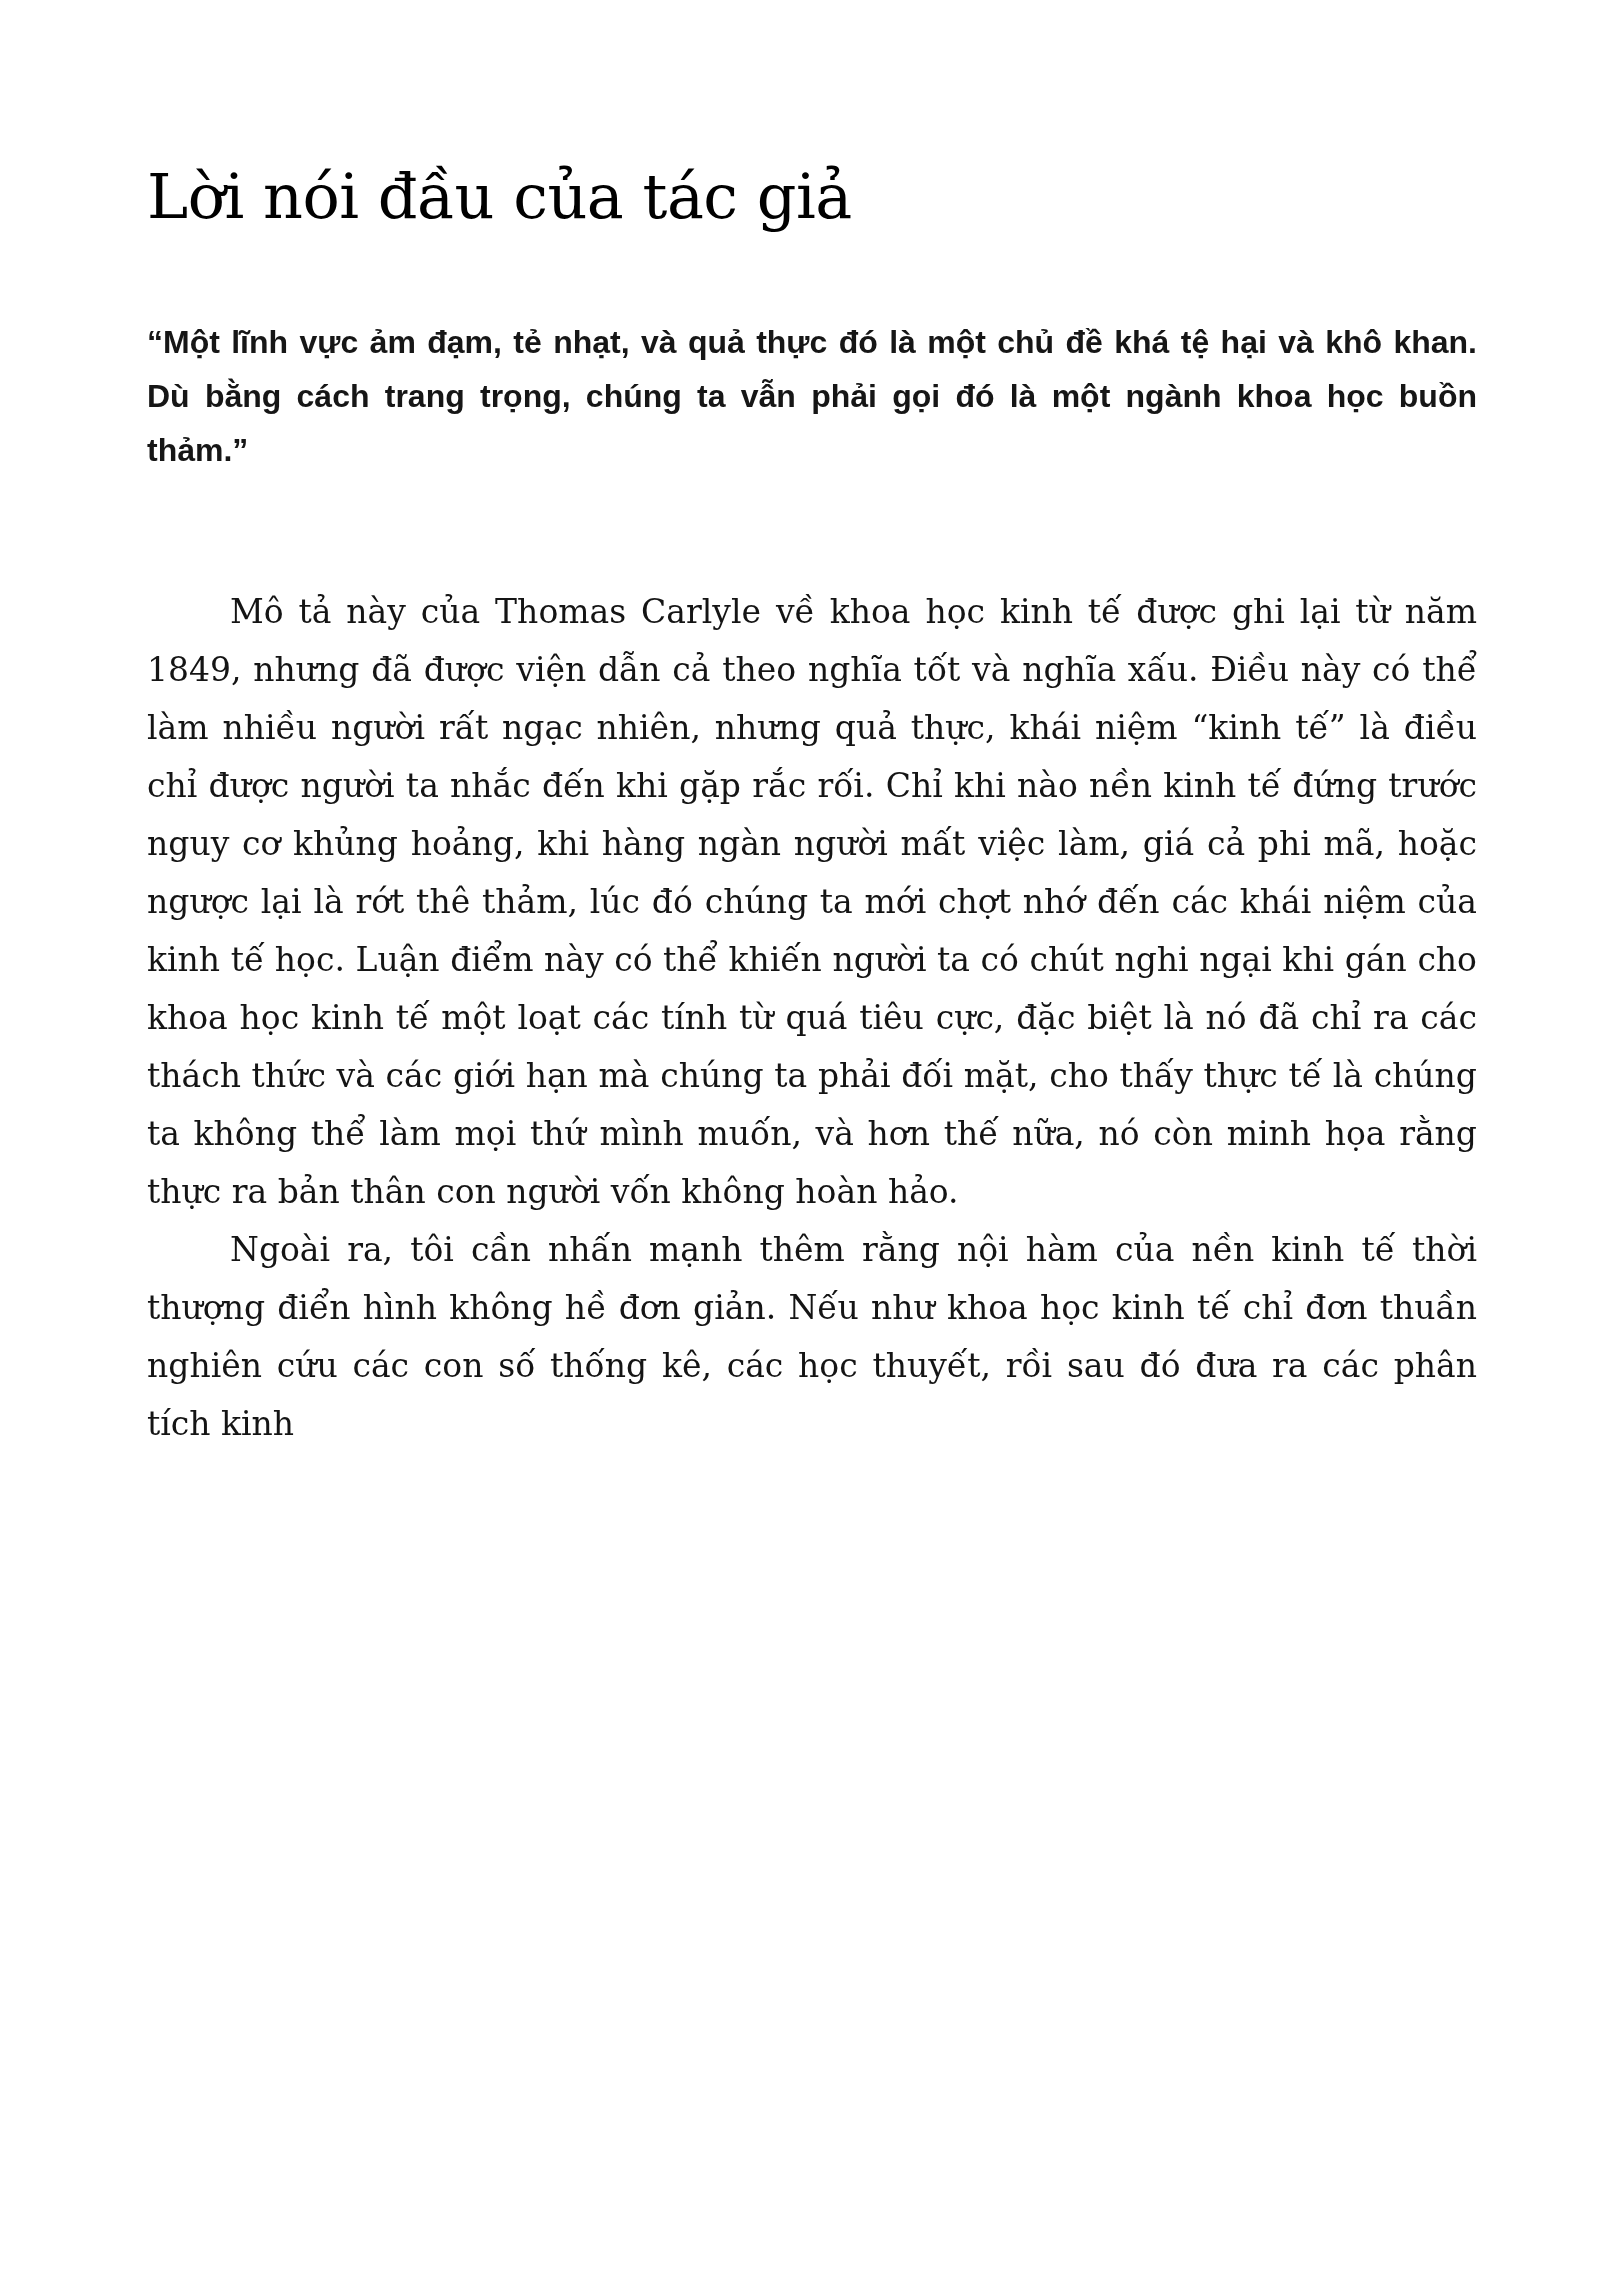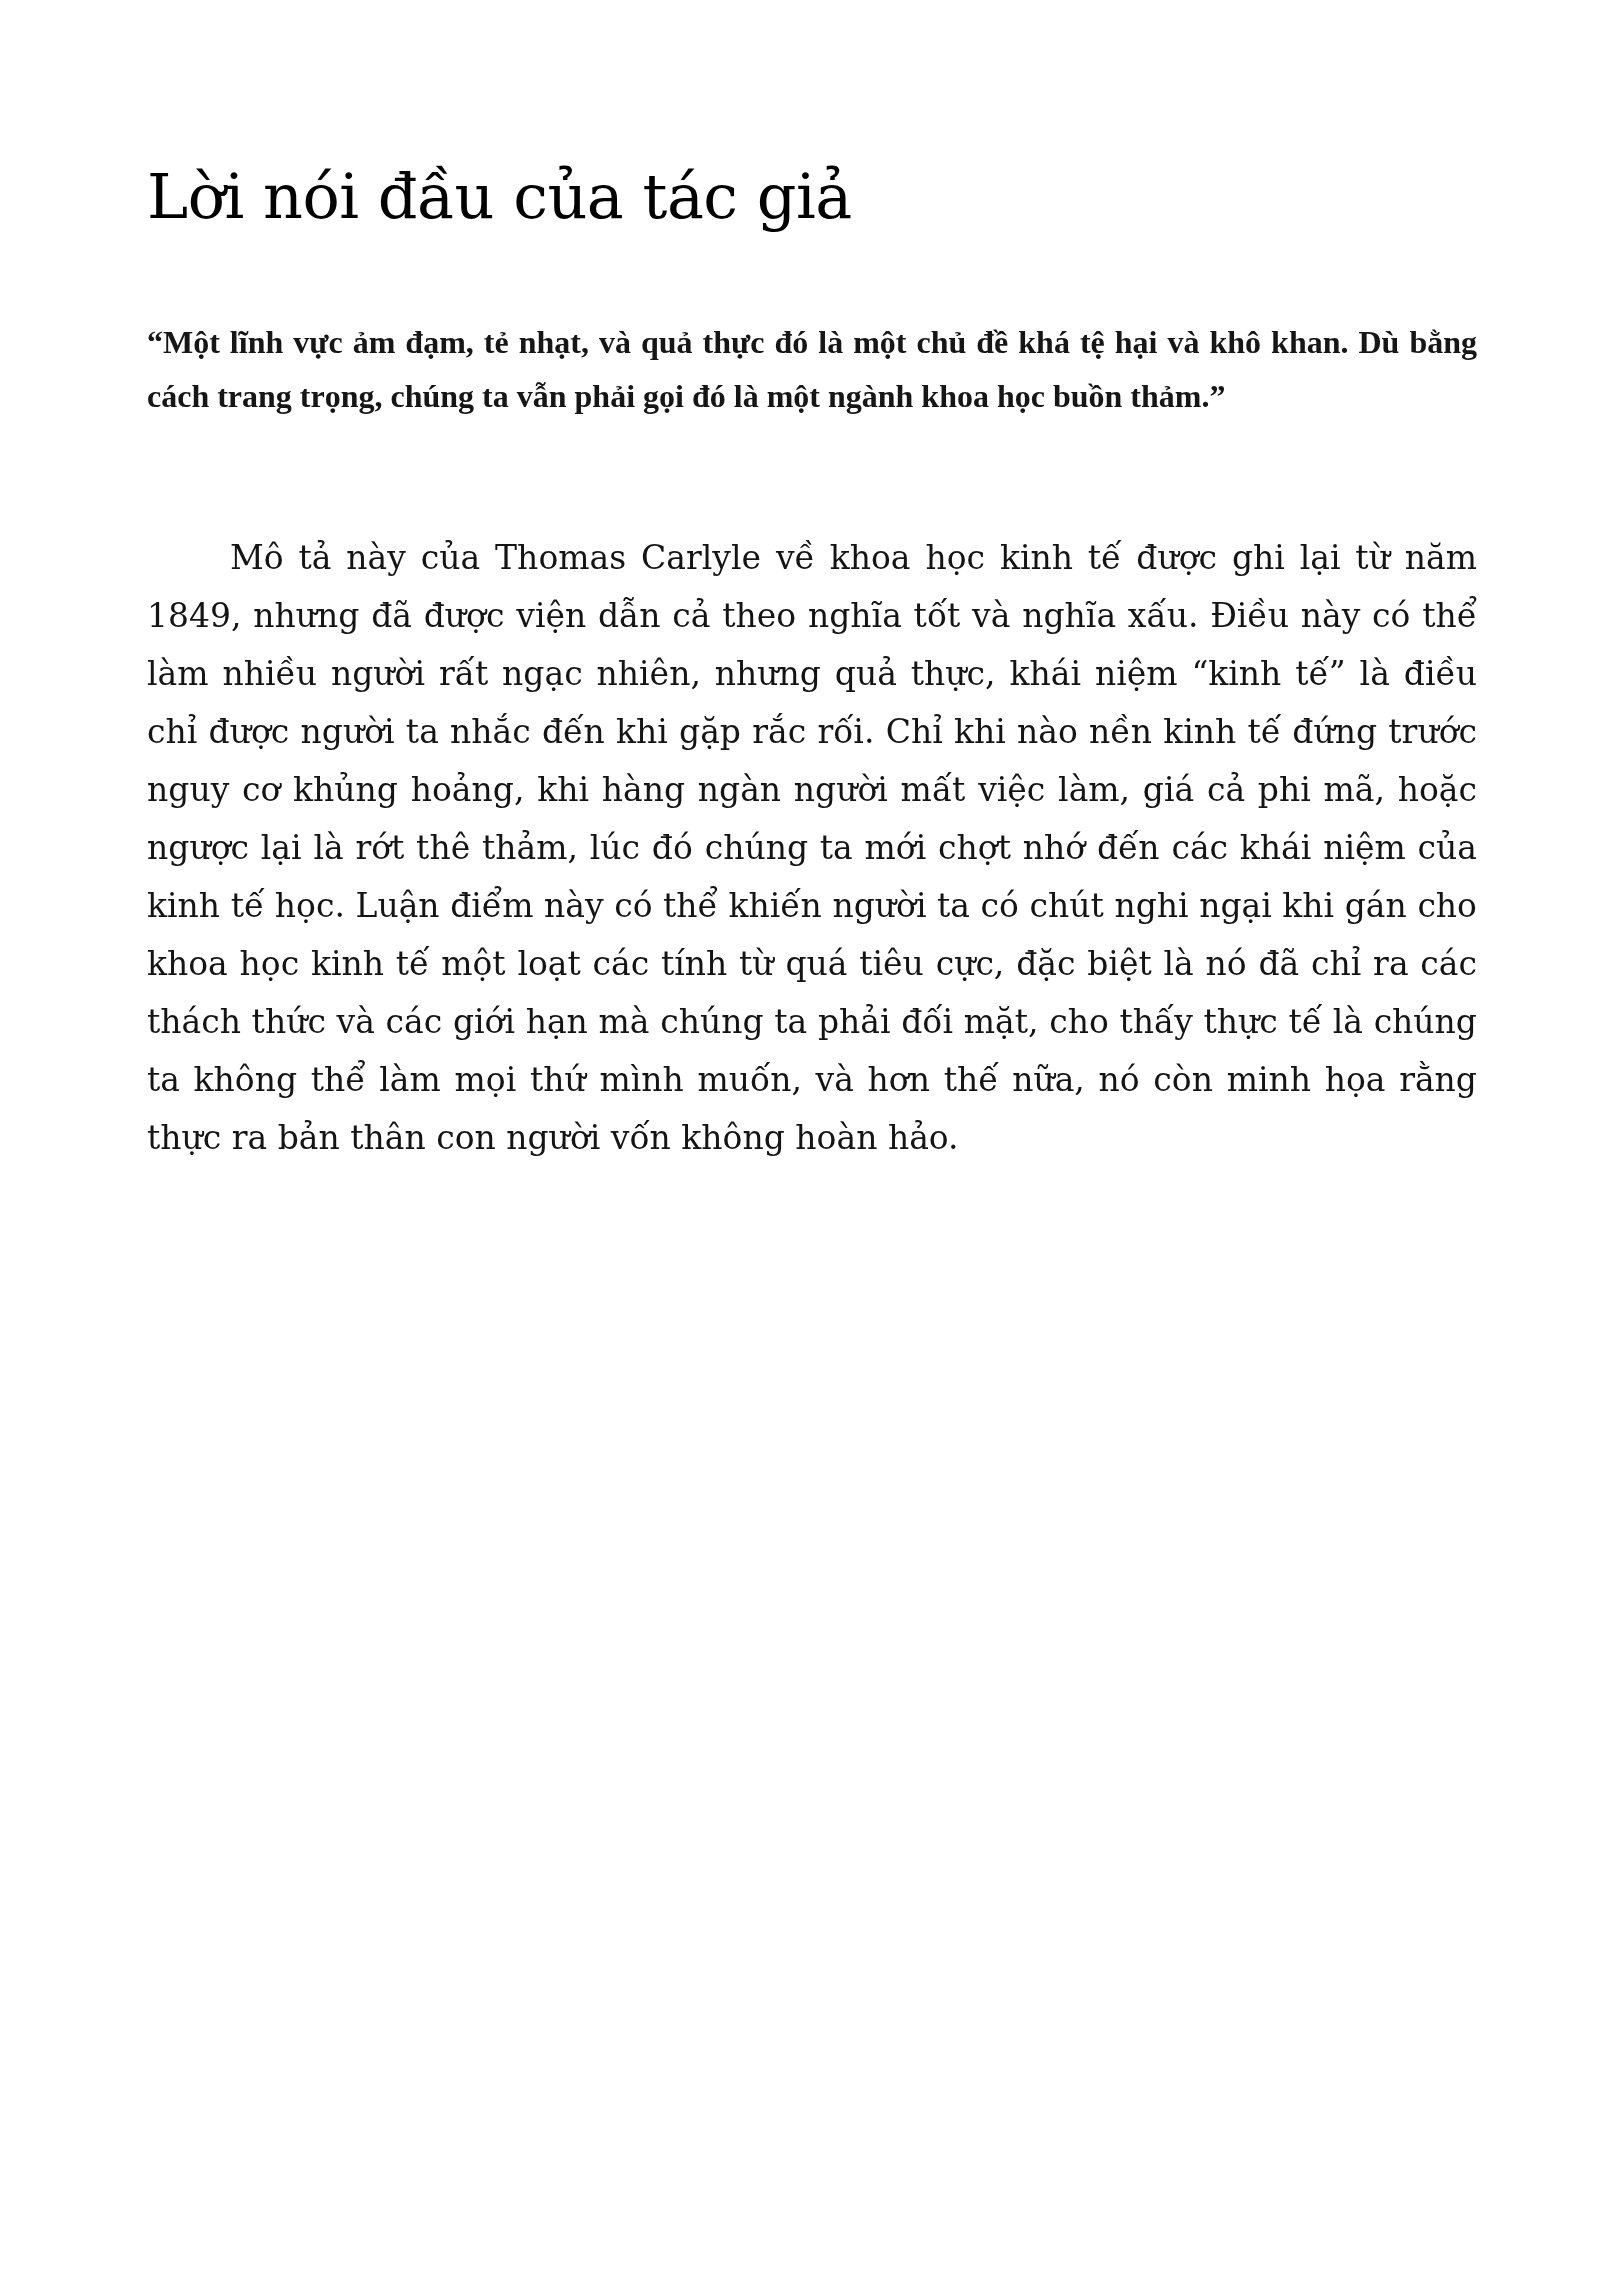--- a/index.html
+++ b/index.html
@@ -25,21 +25,21 @@
     margin: 0;
     font-family: "DejaVu Serif", serif;
     font-weight: 400;
     font-size: 62px;
     line-height: 1.15;
     letter-spacing: -0.5px;
     color: #000000;
   }
   .quote {
     margin-top: 83px;
-    font-family: Liberation Serif, serif;
+    font-family: Liberation Sans, sans-serif;
     font-weight: 700;
     font-size: 32px;
     line-height: 54px;
     text-align: justify;
     color: #161616;
   }
   .body-text {
     margin-top: 106px;
     font-family: "DejaVu Serif", serif;
     font-size: 33px;
@@ -55,15 +55,16 @@
 </head>
 <body>
 
 <div class="page">
   <h1 class="title">Lời nói đầu của tác giả</h1>
 
   <div class="quote">“Một lĩnh vực ảm đạm, tẻ nhạt, và quả thực đó là một chủ đề khá tệ hại và khô khan. Dù bằng cách trang trọng, chúng ta vẫn phải gọi đó là một ngành khoa học buồn thảm.”</div>
 
   <div class="body-text">
     <p>Mô tả này của Thomas Carlyle về khoa học kinh tế được ghi lại từ năm 1849, nhưng đã được viện dẫn cả theo nghĩa tốt và nghĩa xấu. Điều này có thể làm nhiều người rất ngạc nhiên, nhưng quả thực, khái niệm “kinh tế” là điều chỉ được người ta nhắc đến khi gặp rắc rối. Chỉ khi nào nền kinh tế đứng trước nguy cơ khủng hoảng, khi hàng ngàn người mất việc làm, giá cả phi mã, hoặc ngược lại là rớt thê thảm, lúc đó chúng ta mới chợt nhớ đến các khái niệm của kinh tế học. Luận điểm này có thể khiến người ta có chút nghi ngại khi gán cho khoa học kinh tế một loạt các tính từ quá tiêu cực, đặc biệt là nó đã chỉ ra các thách thức và các giới hạn mà chúng ta phải đối mặt, cho thấy thực tế là chúng ta không thể làm mọi thứ mình muốn, và hơn thế nữa, nó còn minh họa rằng thực ra bản thân con người vốn không hoàn hảo.</p>
+    <p>Ngoài ra, tôi cần nhấn mạnh thêm rằng nội hàm của nền kinh tế thời thượng điển hình không hề đơn giản. Nếu như khoa học kinh tế chỉ đơn thuần nghiên cứu các con số thống kê, các học thuyết, rồi sau đó đưa ra các phân tích kinh</p>
   </div>
 </div>
 
 
 </body></html>

